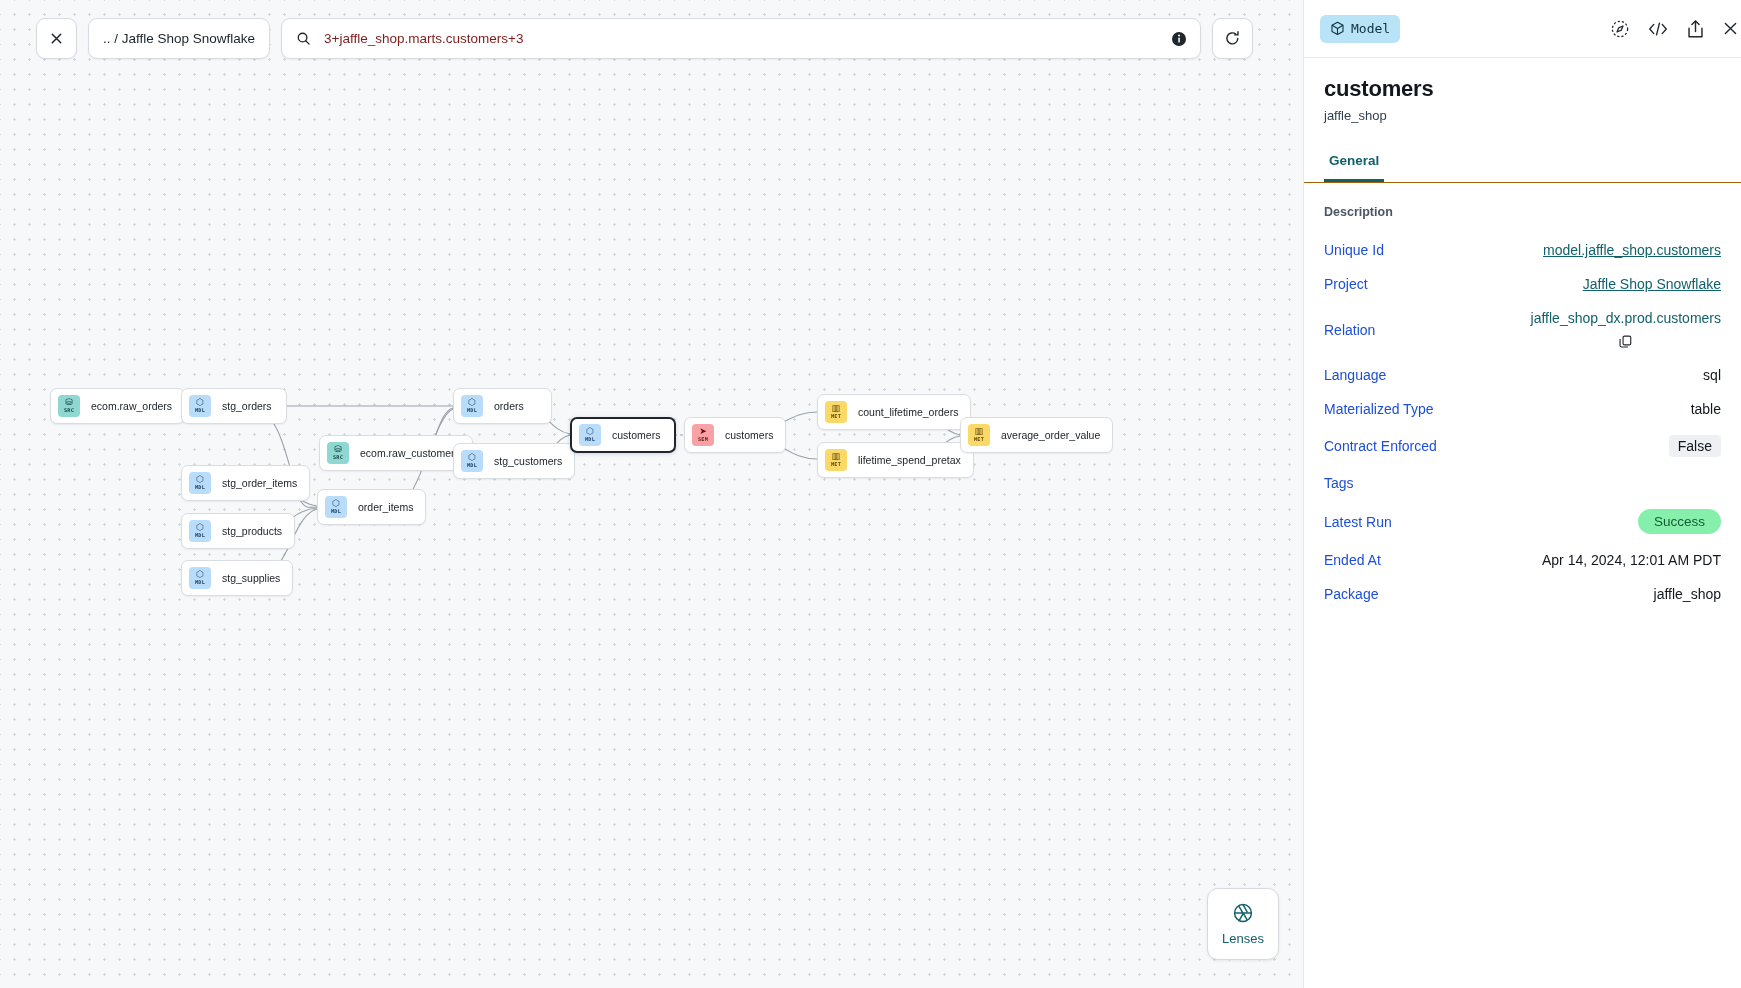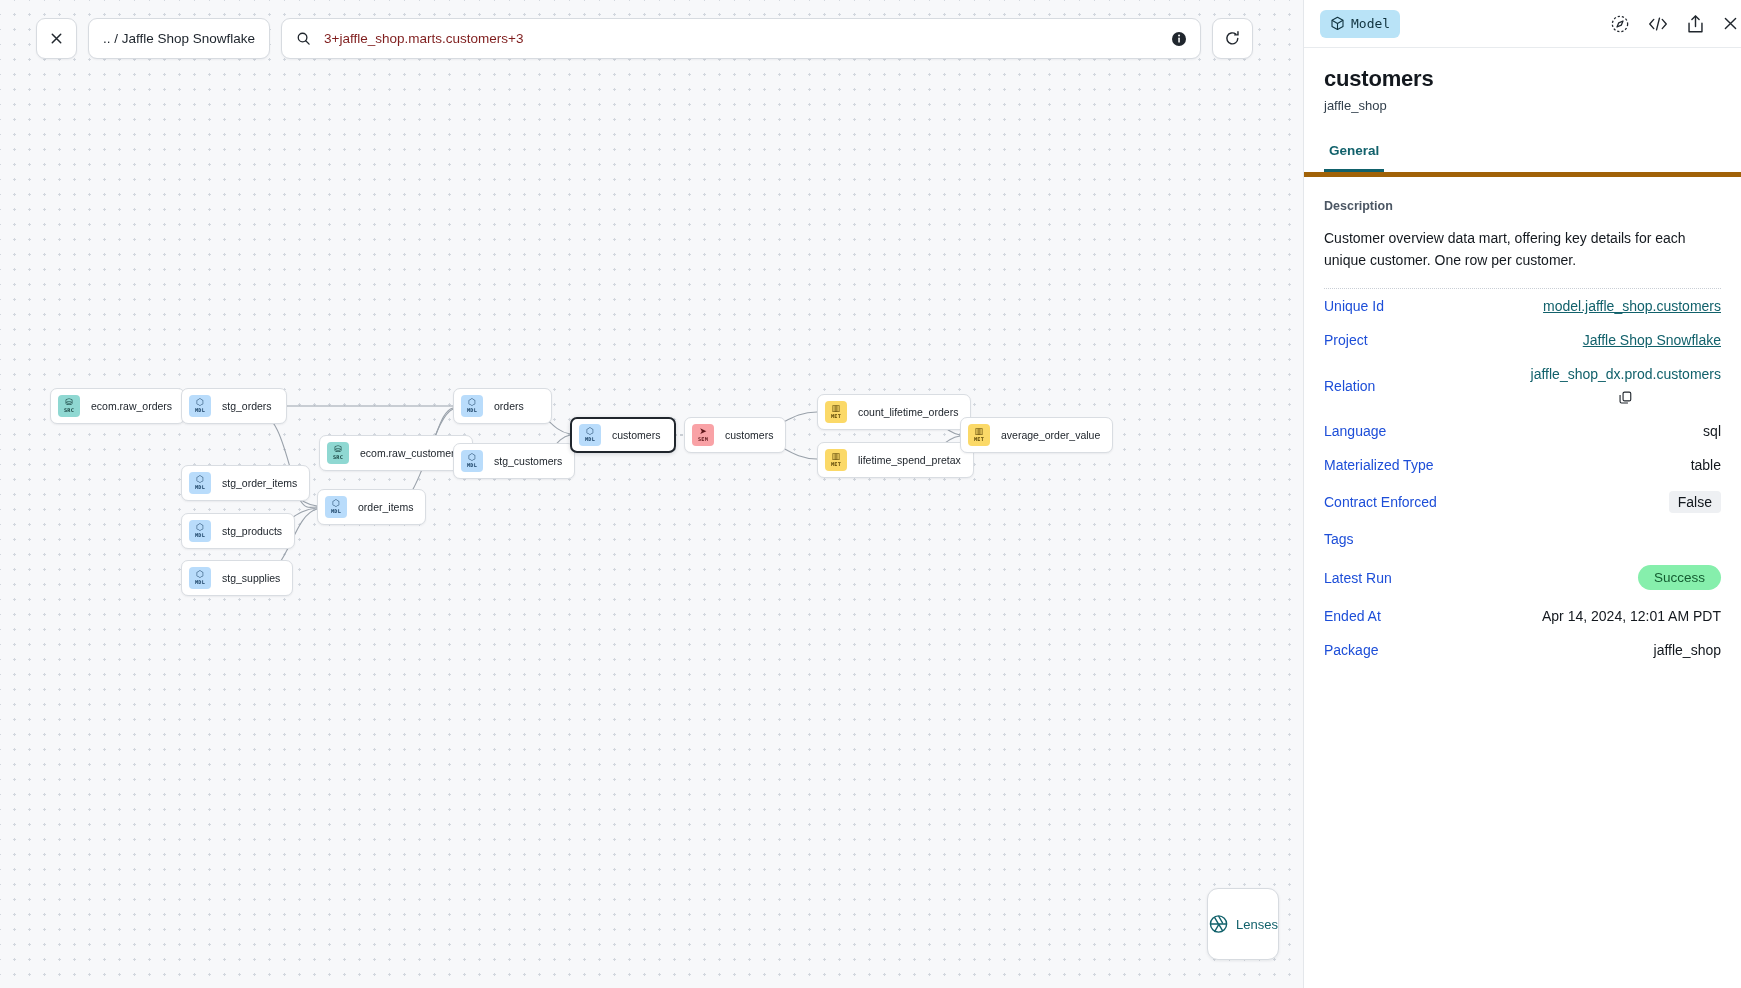--- a/index.html
+++ b/index.html
@@ -135,21 +135,21 @@
 
   
   .lenses {
     position: absolute;
     right: 24px; bottom: 28px;
     width: 72px; height: 72px;
     background: #ffffff;
     border: 1px solid #d7dbe0;
     border-radius: 11px;
     display: flex;
-    flex-direction: row;
+    flex-direction: column;
     align-items: center;
     justify-content: center;
     gap: 7px;
     box-shadow: 0 1px 3px rgba(16,24,40,.08);
     cursor: pointer;
     z-index: 40;
   }
   .lenses-label {
     font-size: 13px;
     color: #11616b;
@@ -159,21 +159,21 @@
   
   .panel {
     width: 438px;
     height: 988px;
     background: #ffffff;
     border-left: 1px solid #e4e7eb;
     display: flex;
     flex-direction: column;
   }
   .panel-top {
-    height: 48px;
+    height: 58px;
     display: flex;
     align-items: center;
     padding: 0 2px 0 16px;
     border-bottom: 1px solid #e8ebee;
     flex: none;
   }
   .type-chip {
     background: #b9e3f7;
     color: #10333f;
     border-radius: 6px;
@@ -208,21 +208,21 @@
   .panel-sub {
     font-size: 13px;
     color: #384busy;
     color: #33404d;
     margin-top: 6px;
   }
 
   .tabs {
     margin-top: 30px;
     padding: 0 20px;
-    border-bottom: 5px solid #a16207;
+    border-bottom: 1px solid #a16207;
     display: flex;
     gap: 20px;
     flex: none;
   }
   .tab {
     font-size: 13.5px;
     font-weight: bold;
     color: #11616b;
     padding: 0 5px 11px 5px;
     border-bottom: 3px solid #11616b;
@@ -508,21 +508,20 @@
       <h1 class="panel-title">customers</h1>
       <div class="panel-sub">jaffle_shop</div>
     </div>
 
     <div class="tabs">
       <div class="tab">General</div>
     </div>
 
     <div class="panel-body">
       <div class="sect-label">Description</div>
-      <div class="desc-text">Customer overview data mart, offering key details for each unique customer. One row per customer.</div>
       <div id="details-rows">
           <div class="row">
             <div class="row-key">Unique Id</div>
             <div class="row-val link">
               <span>model.jaffle_shop.customers</span>
             </div>
           </div>
           <div class="row">
             <div class="row-key">Project</div>
             <div class="row-val link">

